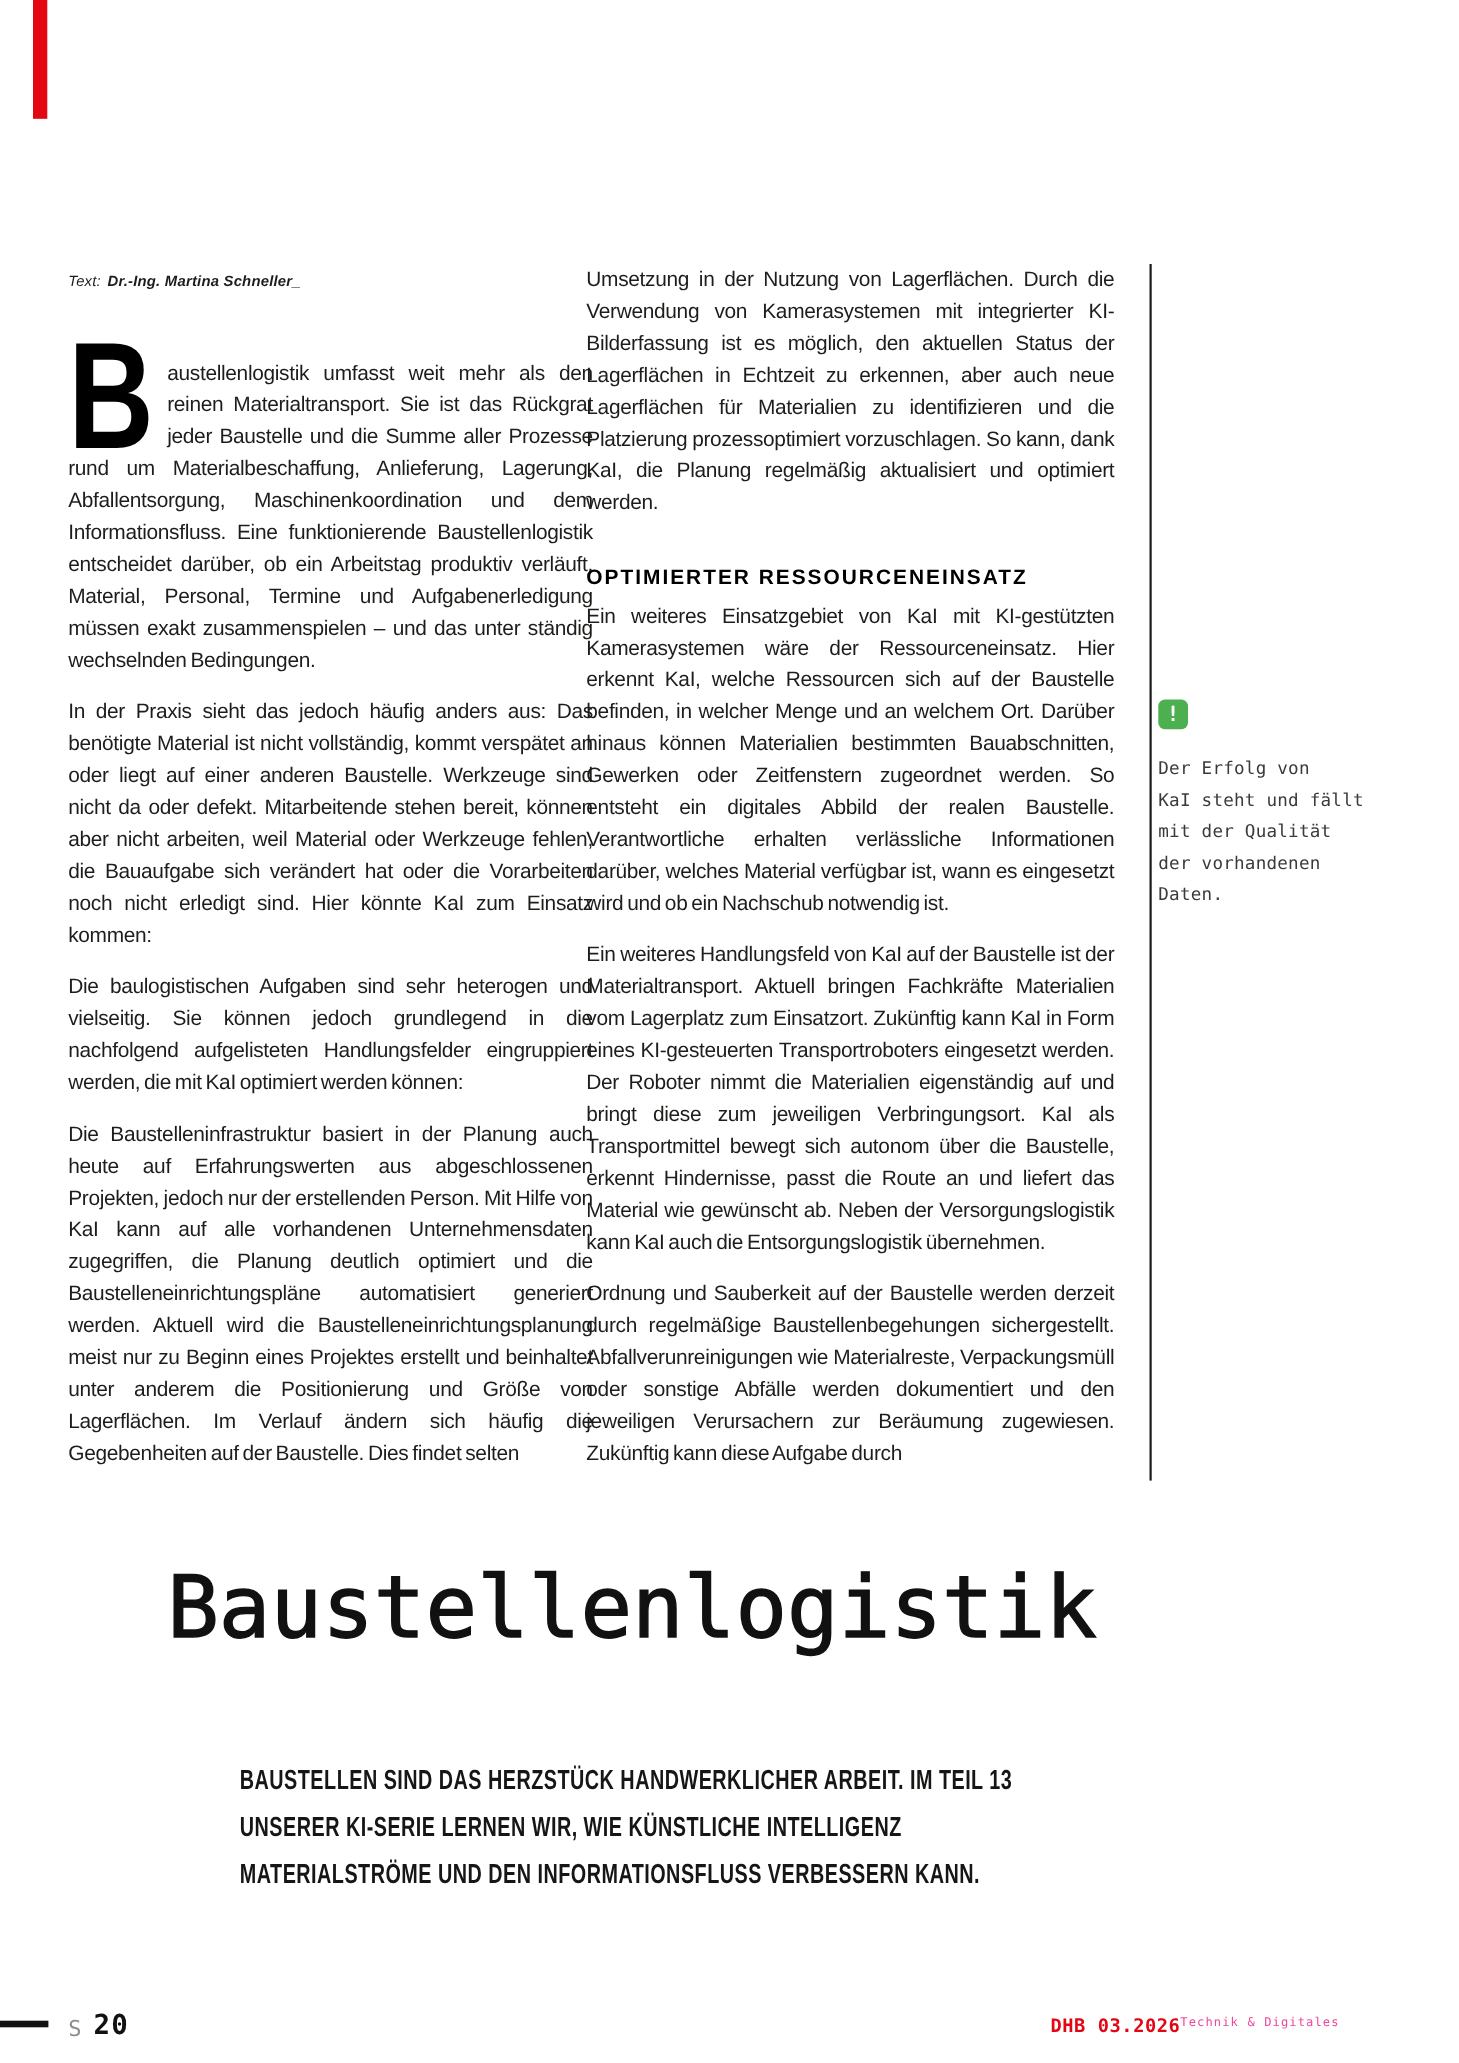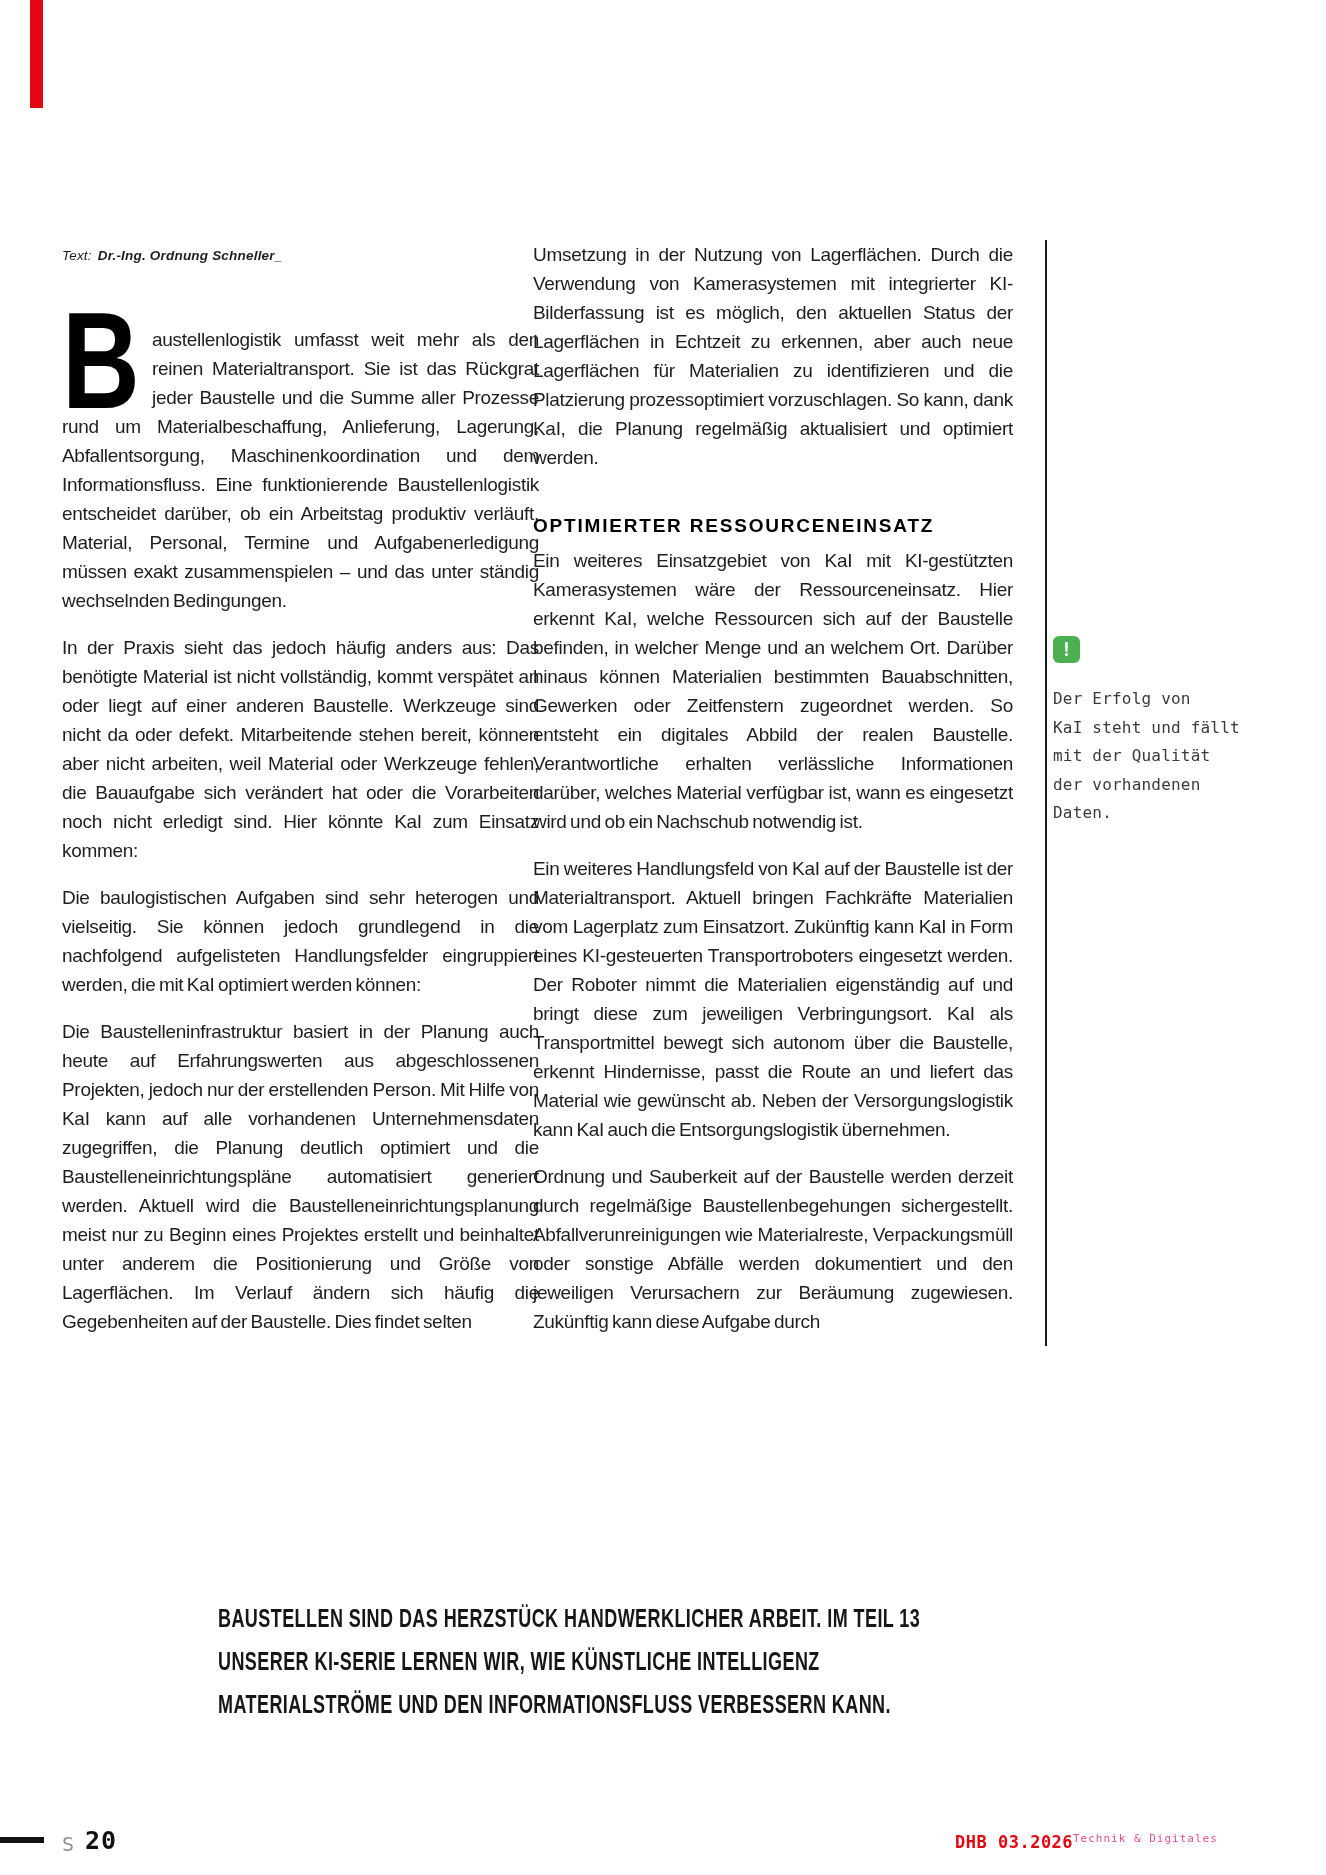--- a/index.html
+++ b/index.html
@@ -106,21 +106,21 @@
     font-family:"DejaVu Sans Mono", monospace;
     font-size:11px;color:#ec4899;letter-spacing:1px;
   }
 </style>
 </head>
 <body>
 
 <div class="red-bar"></div>
 
 <div class="author">
-  <span class="prefix">Text:</span><span class="name">Dr.-Ing. Ordnung Schneller_</span>
+  <span class="prefix">Text:</span><span class="name">Dr.-Ing. Martina Schneller_</span>
 </div>
 
 <div class="col col-left">
   <p><span class="dropcap">B</span><span>austellenlogistik umfasst weit mehr als den reinen Materialtransport. Sie ist das Rückgrat jeder Baustelle und die Summe aller Prozesse rund um Materialbeschaffung, Anlieferung, Lagerung, Abfallentsorgung, Maschinenkoordination und dem Informationsfluss. Eine funktionierende Baustellenlogistik entscheidet darüber, ob ein Arbeitstag produktiv verläuft. Material, Personal, Termine und Aufgabenerledigung müssen exakt zusammenspielen – und das unter ständig wechselnden Bedingungen.</span></p>
   <p>In der Praxis sieht das jedoch häufig anders aus: Das benötigte Material ist nicht vollständig, kommt verspätet an oder liegt auf einer anderen Baustelle. Werkzeuge sind nicht da oder defekt. Mitarbeitende stehen bereit, können aber nicht arbeiten, weil Material oder Werkzeuge fehlen, die Bauaufgabe sich verändert hat oder die Vorarbeiten noch nicht erledigt sind. Hier könnte KaI zum Einsatz kommen:</p>
   <p>Die baulogistischen Aufgaben sind sehr heterogen und vielseitig. Sie können jedoch grundlegend in die nachfolgend aufgelisteten Handlungsfelder eingruppiert werden, die mit KaI optimiert werden können:</p>
   <p>Die Baustelleninfrastruktur basiert in der Planung auch heute auf Erfahrungswerten aus abgeschlossenen Projekten, jedoch nur der erstellenden Person. Mit Hilfe von KaI kann auf alle vorhandenen Unternehmensdaten zugegriffen, die Planung deutlich optimiert und die Baustelleneinrichtungspläne automatisiert generiert werden. Aktuell wird die Baustelleneinrichtungsplanung meist nur zu Beginn eines Projektes erstellt und beinhaltet unter anderem die Positionierung und Größe von Lagerflächen. Im Verlauf ändern sich häufig die Gegebenheiten auf der Baustelle. Dies findet selten</p>
 </div>
 
 <div class="col col-right">
@@ -136,20 +136,21 @@
 <div class="sidenote">
   <div class="note-icon">!</div>
   <div class="note-text">Der Erfolg von
 KaI steht und fällt
 mit der Qualität
 der vorhandenen
 Daten.</div>
 </div>
 
 <div class="headline">
+  <div>Baustellenlogistik</div>
 </div>
 
 <div class="standfirst">BAUSTELLEN SIND DAS HERZSTÜCK HANDWERKLICHER ARBEIT. IM TEIL 13
 UNSERER KI-SERIE LERNEN WIR, WIE KÜNSTLICHE INTELLIGENZ
 MATERIALSTRÖME UND DEN INFORMATIONSFLUSS VERBESSERN KANN.</div>
 
 <div class="footer-dash"></div>
 <div class="footer-page-prefix">S</div>
 <div class="footer-page-number">20</div>
 <div class="footer-issue">DHB 03.2026</div>

